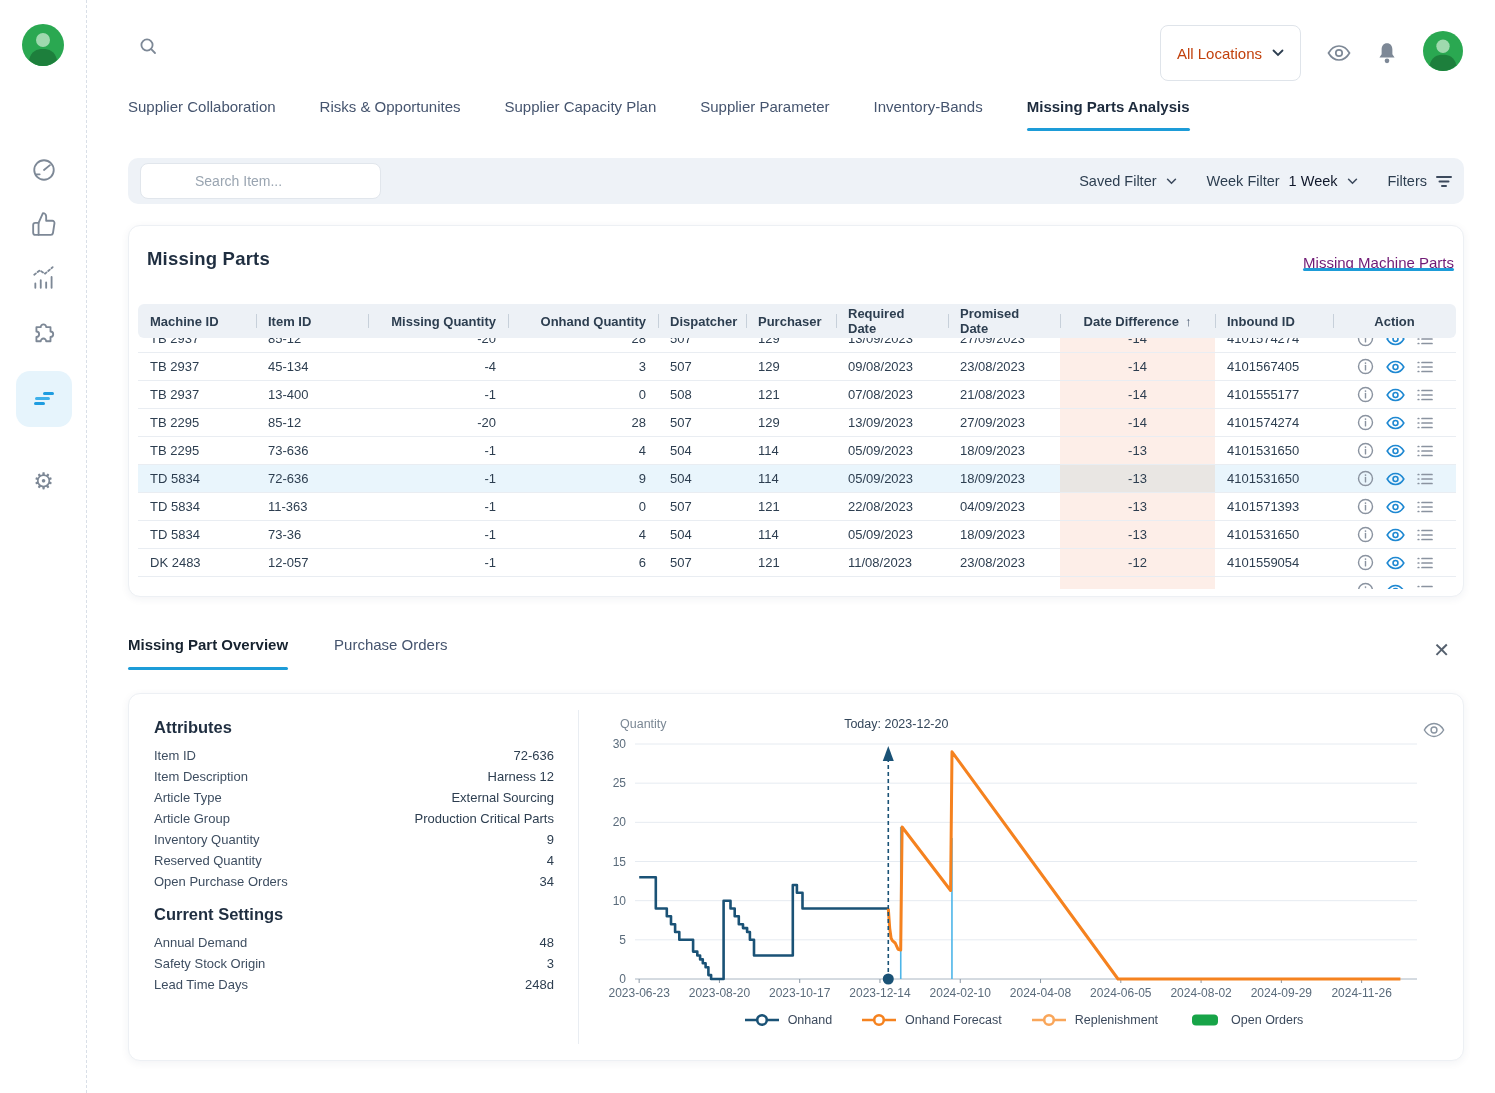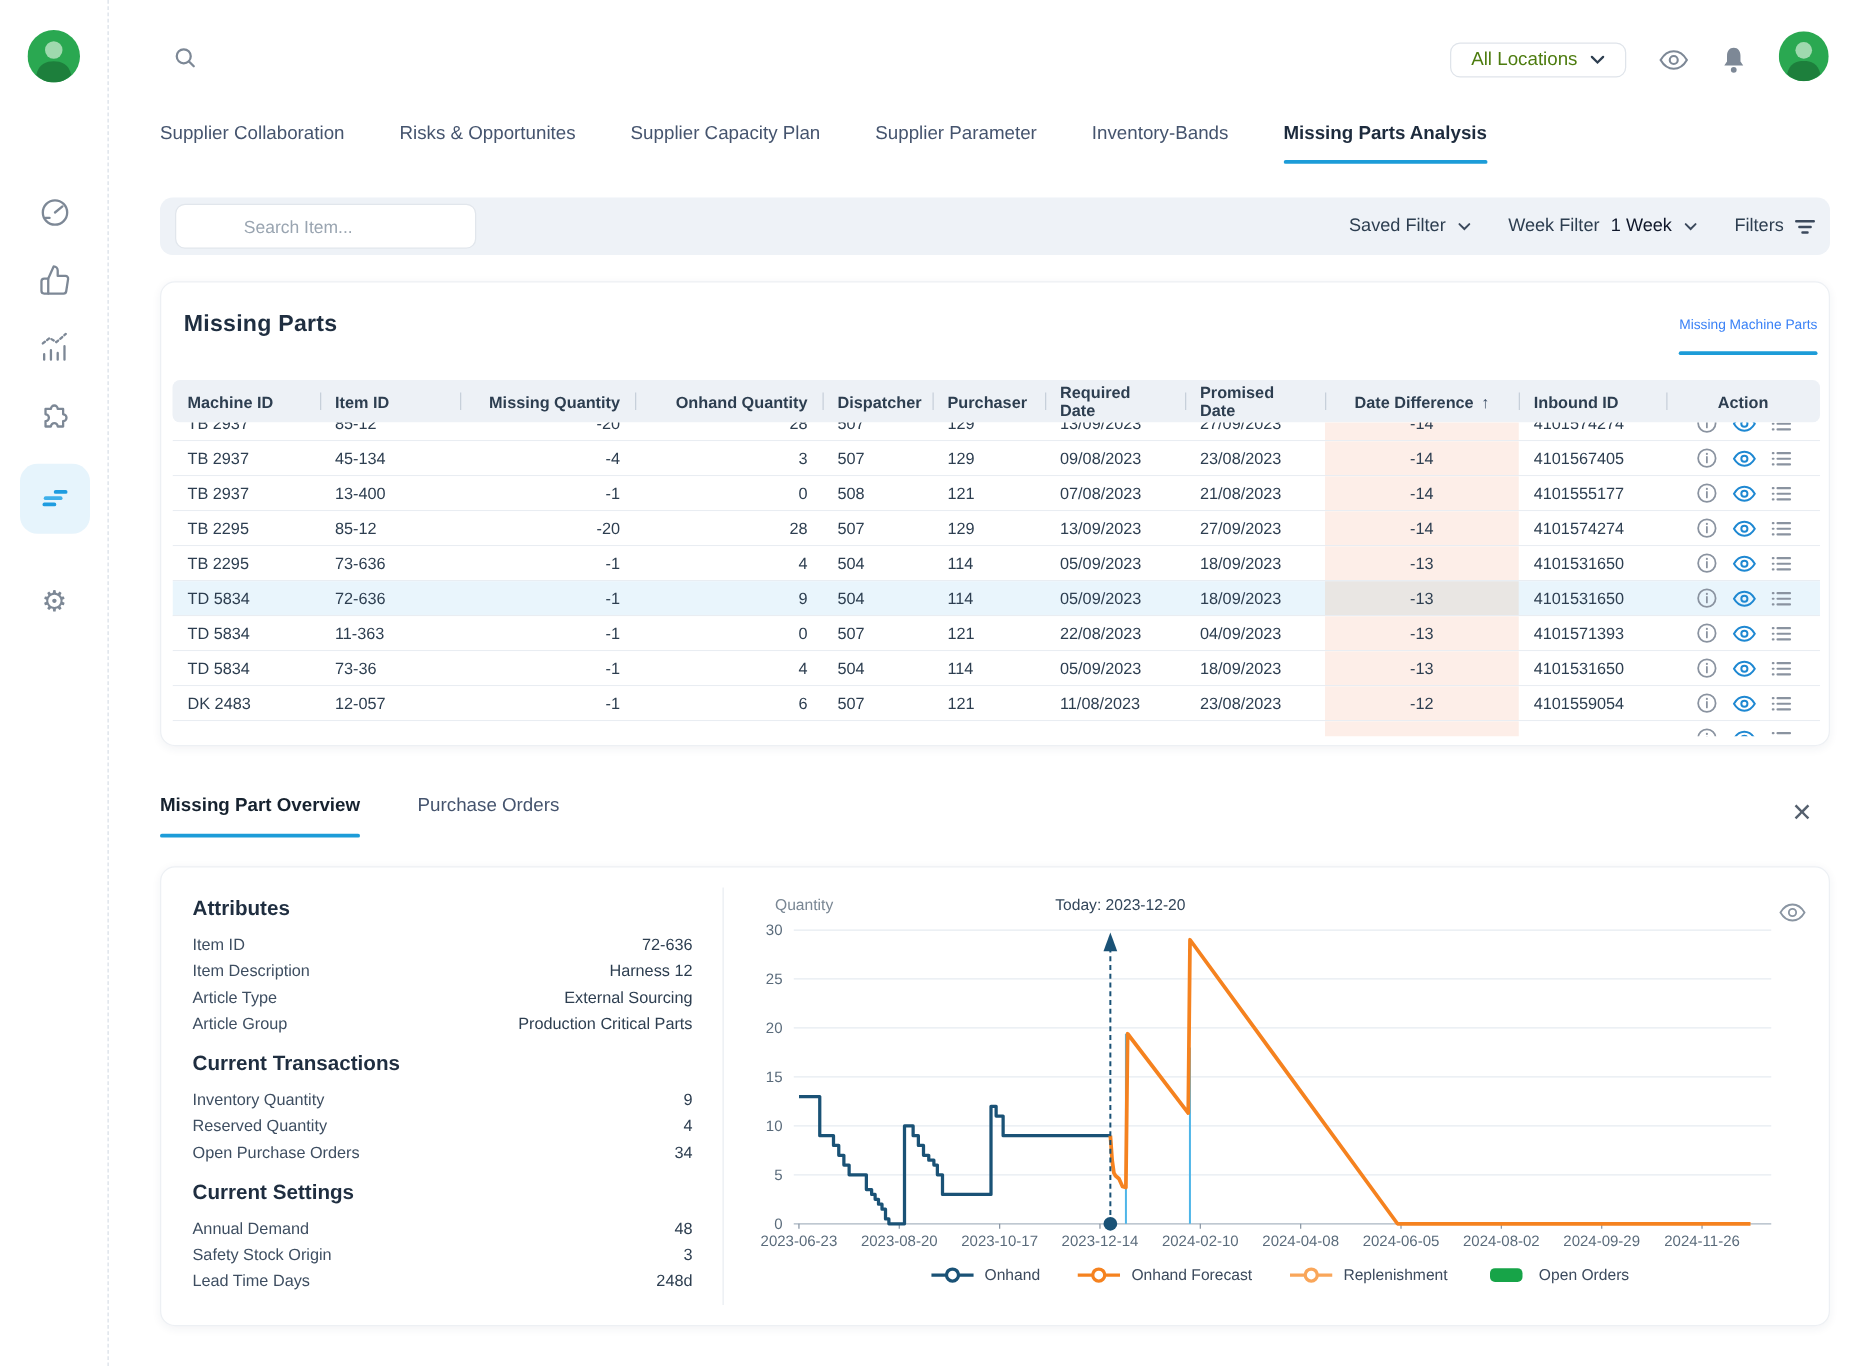--- a/index.html
+++ b/index.html
@@ -19,41 +19,41 @@
   .lines-logo i:nth-child(2){ width:15px; left:1px; top:5px; background:#3fb0ea; }
   .lines-logo i:nth-child(3){ width:11px; left:0; top:10px; }
   .gear-slot { position:absolute; left:0; top:468px; width:87px; text-align:center; font-size:23px; color:#7d8896; cursor:pointer; }
 
   
   .main { position:absolute; left:88px; top:0; width:1407px; height:1093px; }
 
   .topbar { position:absolute; top:0; left:0; width:100%; height:90px; }
   .topbar .search-ic { position:absolute; left:50px; top:36px; cursor:pointer; }
   .top-right { position:absolute; right:32px; top:25px; display:flex; align-items:center; gap:26px; }
-  .loc-btn { display:flex; align-items:center; gap:10px; height:28px; padding:0 16px; border:1px solid #dfe4ea; border-radius:8px; background:#fff; font-size:15px; color:#4d7c0f; cursor:pointer; }
+  .loc-btn { display:flex; align-items:center; gap:10px; height:56px; padding:0 16px; border:1px solid #dfe4ea; border-radius:8px; background:#fff; font-size:15px; color:#c2410c; cursor:pointer; }
   .ghost-ic { color:#7d8896; cursor:pointer; display:flex; align-items:center; }
 
   .nav-tabs { position:absolute; left:40px; top:98px; display:flex; gap:44px;text-align:right; }
   .nav-tab { font-size:15px; color:#45546e; padding-bottom:16px; position:relative; cursor:pointer; white-space:nowrap; }
   .nav-tab.active { color:#1d2b3d; font-weight:bold; }
   .nav-tab.active::after { content:""; position:absolute; left:0; right:0; bottom:0; height:3px; border-radius:2px; background:#1d9cd8; }
 
   .filter-bar { position:absolute; left:40px; top:158px; width:1336px; height:46px; background:#eef2f7; border-radius:10px; display:flex; align-items:center; padding:0 12px; }
   .search-box { width:241px; height:36px; background:#fff; border:1px solid #e1e6ec; border-radius:8px; display:flex; align-items:center; gap:8px; padding:0 10px; }
   .search-box input { border:none; outline:none; font-size:14px; color:#2d3e50; width:180px; background:transparent; font-family:"Liberation Sans",sans-serif;margin-left:36px; }
   .search-box input::placeholder { color:#9aa5b1; }
   .filter-right { margin-left:auto; display:flex; align-items:center; gap:30px; font-size:14.5px; color:#2d3e50; }
   .filter-item { display:flex; align-items:center; gap:9px; cursor:pointer; }
   .muted { color:#0f172a; }
 
   
   .card { position:absolute; left:40px; background:#fff; border:1px solid #edf0f4; border-radius:12px; box-shadow:0 2px 8px rgba(35,53,84,.06); }
   .parts-card { top:225px; width:1336px; height:372px; }
   .parts-title { position:absolute; left:18px; top:22px; font-size:18.5px; font-weight:bold; color:#1f2e40; letter-spacing:.2px; }
-  .parts-tab { position:absolute; right:9px; top:28px; font-size:11px; color:#3b82f6; padding-bottom:18px; cursor:pointer; }
+  .parts-tab { position:absolute; right:9px; top:28px; font-size:15px; color:#701a75; cursor:pointer; }
   .parts-tab::after { content:""; position:absolute; left:0; right:0; bottom:0; height:3px; background:#1d9cd8; border-radius:2px; }
 
   .tbl { position:absolute; left:9px; top:78px; width:1318px; }
   .tbl-head { display:flex; height:34px; background:#edf1f6; border-radius:6px; align-items:center; font-size:13px; font-weight:bold; color:#2d3e50; }
   .th { position:relative; display:flex; align-items:center; height:100%; padding:0 12px; }
   .th:not(:first-child)::before { content:""; position:absolute; left:0; top:10px; height:14px; width:1px; background:#c7d0da; }
   .tbl-body { height:251px; overflow:hidden; }
   .tbl-body-inner { margin-top:-13px; }
   .tr { display:flex; height:28px; align-items:center; font-size:13px; color:#2d3e50; border-bottom:1px solid #e9edf2; background:#fff; }
   .tr.selected { background:#e9f5fc; }
@@ -602,21 +602,20 @@
             <span class="attr-value">Harness 12</span>
           </div>
           <div class="attr-row">
             <span class="attr-label">Article Type</span>
             <span class="attr-value">External Sourcing</span>
           </div>
           <div class="attr-row">
             <span class="attr-label">Article Group</span>
             <span class="attr-value">Production Critical Parts</span>
           </div>
-          <div class="attr-sec-title">Current Transactions</div>
           <div class="attr-row">
             <span class="attr-label">Inventory Quantity</span>
             <span class="attr-value">9</span>
           </div>
           <div class="attr-row">
             <span class="attr-label">Reserved Quantity</span>
             <span class="attr-value">4</span>
           </div>
           <div class="attr-row">
             <span class="attr-label">Open Purchase Orders</span>

